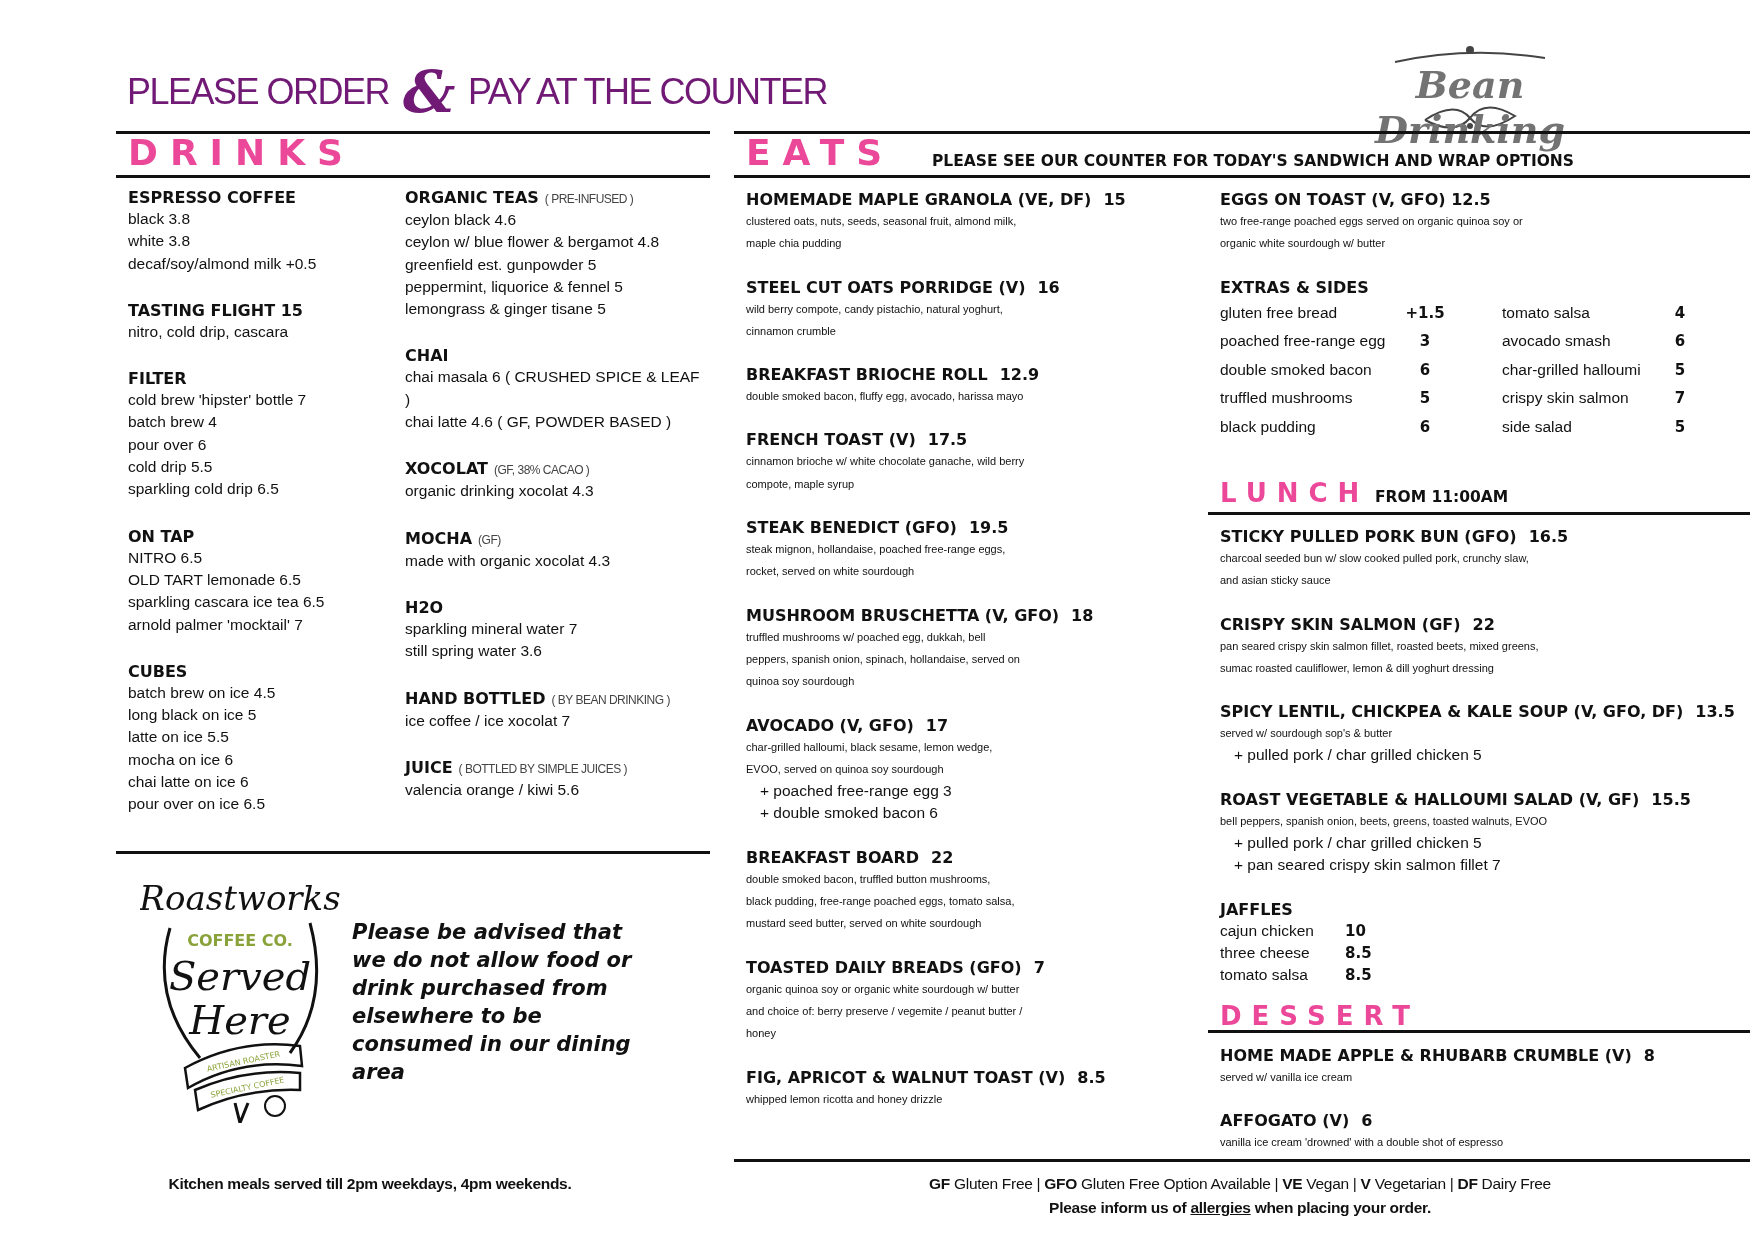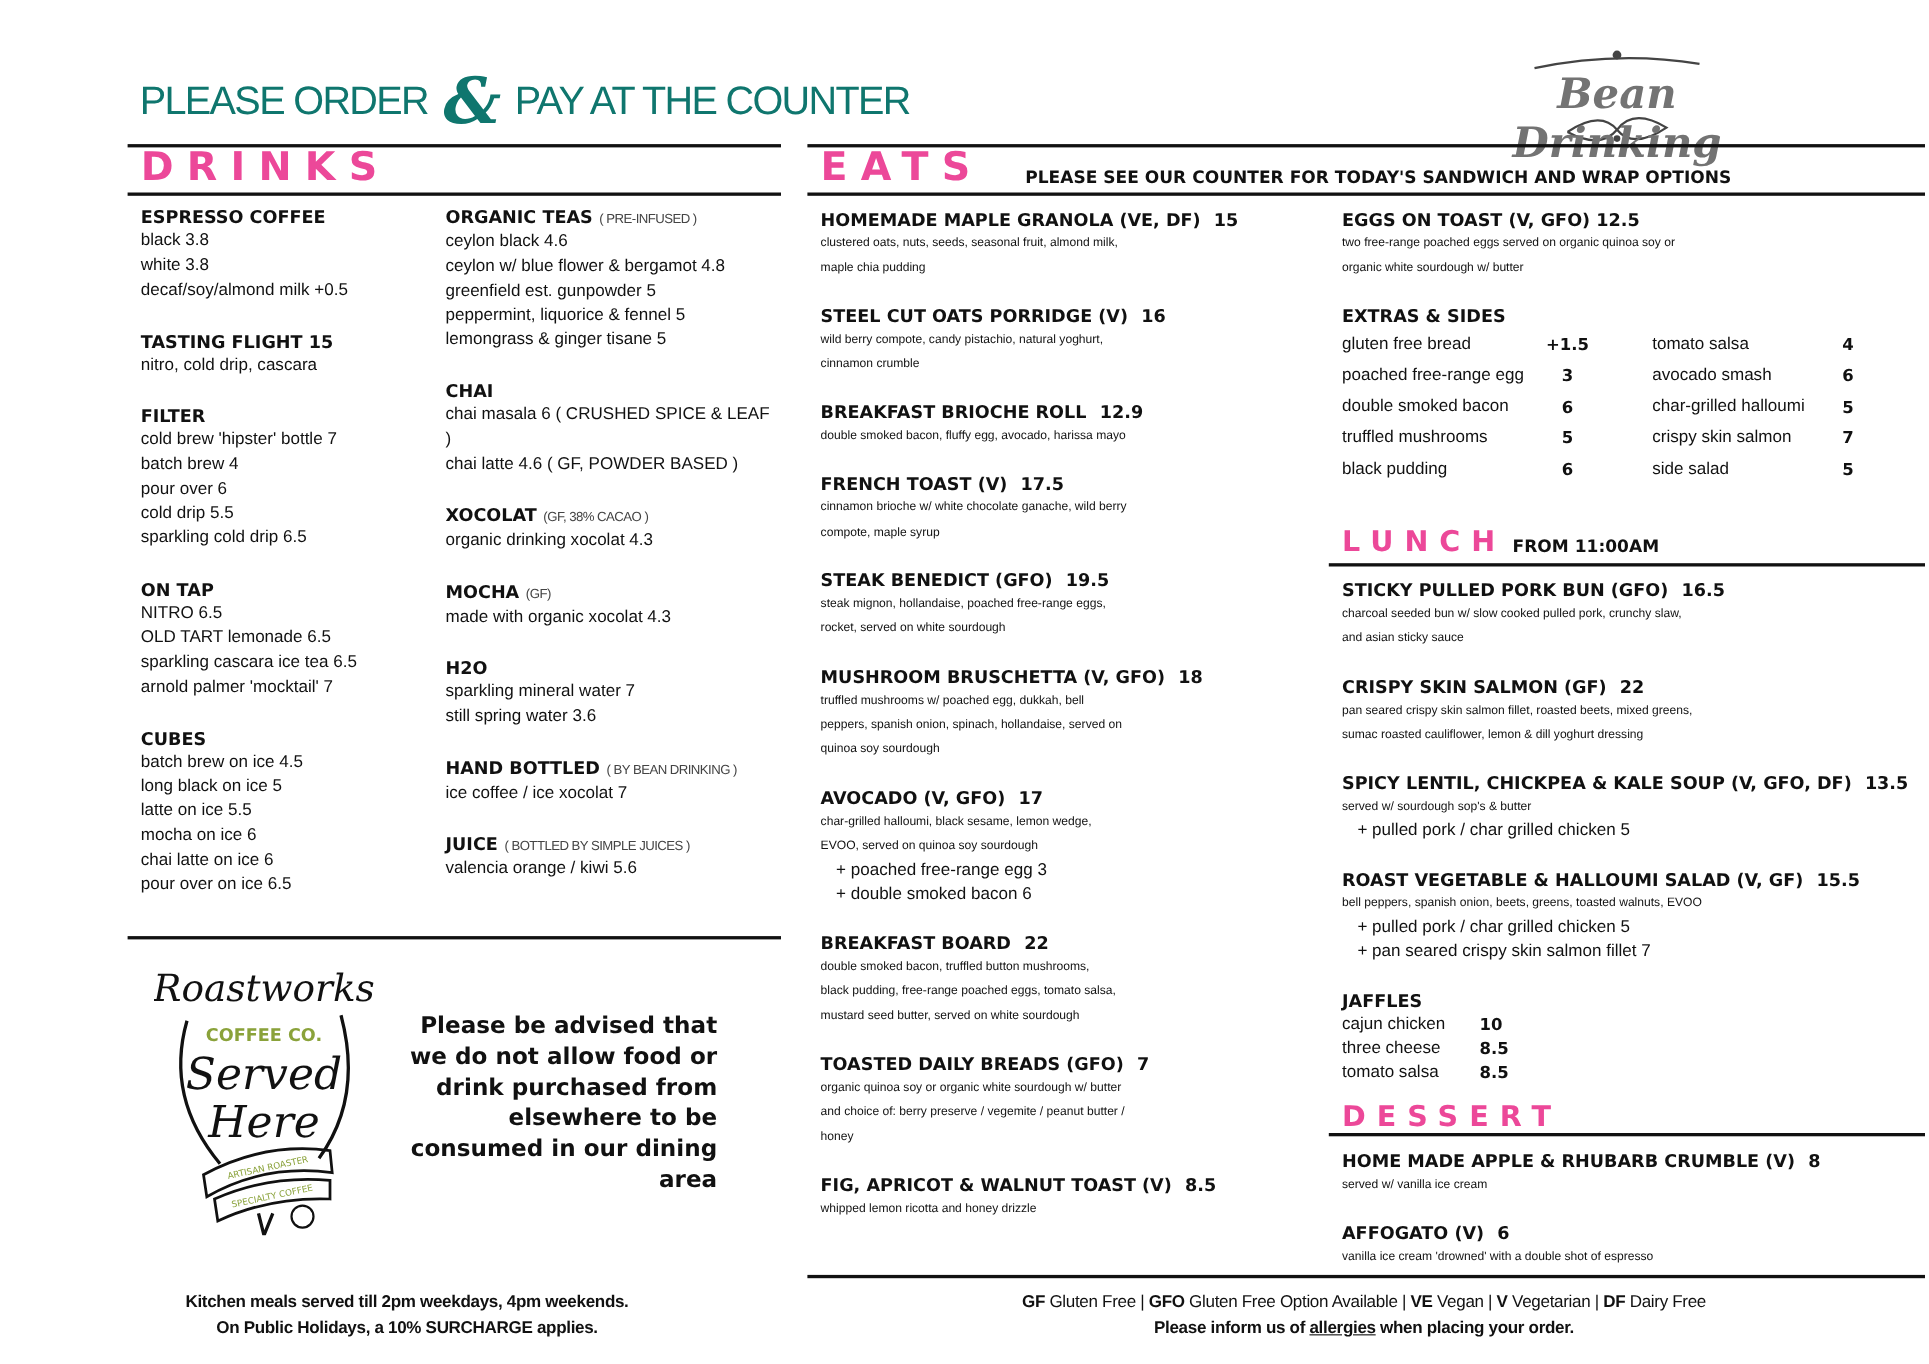--- a/index.html
+++ b/index.html
@@ -1,40 +1,40 @@
 <!DOCTYPE html>
 <html><head>
 <meta charset="utf-8">
 <style>
   * { box-sizing: border-box; margin: 0; padding: 0; }
   html, body { width: 1754px; height: 1240px; background: #fff; overflow: hidden; }
   body { position: relative; font-family: "Liberation Sans", sans-serif; color: #111; }
   .abs { position: absolute; }
-  .title { left: 127px; top: 58px; font-size: 36px; letter-spacing: -1.5px; font-family: "Liberation Sans", sans-serif; color: #0f766e; display: flex; align-items: center; }
+  .title { left: 127px; top: 58px; font-size: 36px; letter-spacing: -1.5px; font-family: "Liberation Sans", sans-serif; color: #701a75; display: flex; align-items: center; }
   .title .amp { font-family: "DejaVu Serif", serif; font-style: italic; font-size: 58px; margin: 0 14px; font-weight: bold; }
   .logo { left: 1335px; top: 40px; width: 270px; height: 95px; text-align: center; }
   .logo .name { font-family: "DejaVu Serif", serif; font-style: italic; font-weight: bold; font-size: 38px; color: #737373; position: absolute; top: 22px; left: 0; width: 100%; }
   .rule { position: absolute; background: #111; height: 3px; }
   .section-h { position: absolute; font-family: "DejaVu Sans", sans-serif; font-weight: bold; letter-spacing: 12px; font-size: 36px; color: #ec4899; }
   .section-sub { position: absolute; font-family: "DejaVu Sans", sans-serif; font-weight: bold; font-size: 15.5px; color: #111; }
   .col { position: absolute; }
   .grp { margin-bottom: 26px; }
   .gh { font-family: "DejaVu Sans", sans-serif; font-weight: bold; font-size: 16px; line-height: 20px; }
   .gh .note { font-family: "Liberation Sans", sans-serif; font-weight: normal; font-size: 12px; color: #444; letter-spacing: -0.5px; margin-left: 6px; }
   .li { font-size: 15.5px; line-height: 22.3px; }
   .item { margin-bottom: 22px; }
   .ih { font-family: "DejaVu Sans", sans-serif; font-weight: bold; font-size: 16px; line-height: 21px; }
   .ih .price { margin-left: 12px; }
   .id { font-size: 11px; line-height: 22.3px; }
   .addon { font-size: 15.5px; line-height: 22.3px; padding-left: 14px; }
   .sides { display: grid; grid-template-columns: 170px 60px 135px 60px 40px; row-gap: 6px; font-size: 15.5px; line-height: 22.5px; margin-top: 4px; }
   .sides .pr { font-weight: bold; text-align: center; font-family: "DejaVu Sans", sans-serif; font-size: 15px; }
   .jaffles { display: grid; grid-template-columns: 125px 40px; font-size: 15.5px; line-height: 22.3px; }
   .jaffles .pr { font-weight: bold; font-family: "DejaVu Sans", sans-serif; font-size: 15px; }
-  .advice { left: 352px; top: 918px; width: 300px; text-align: right; font-family: "DejaVu Sans", sans-serif; font-weight: bold; font-size: 21px; line-height: 28px; }
+  .advice { left: 352px; top: 918px; width: 300px; text-align: left; font-family: "DejaVu Sans", sans-serif; font-weight: bold; font-size: 21px; line-height: 28px; font-style: italic; }
   .roast { left: 140px; top: 868px; width: 200px; height: 255px; }
   .footer-l { left: 110px; top: 1172px; width: 520px; text-align: center; font-weight: bold; font-size: 15.5px; line-height: 24px; letter-spacing: -0.3px; }
   .footer-r { left: 735px; top: 1172px; width: 1010px; text-align: center; font-size: 15.5px; line-height: 24px; letter-spacing: -0.3px; }
   .footer-r b { font-weight: bold; }
   .footer-r .u { text-decoration: underline; }
 </style>
 </head>
 <body>
 
 <div class="abs title">
@@ -146,21 +146,20 @@
     <text x="108" y="222" text-anchor="middle" font-family="DejaVu Sans, sans-serif" font-size="8" fill="#8aa23a" transform="rotate(-12 108 222)">SPECIALTY COFFEE</text>
     <path d="M95 235 L100 255 L108 235" stroke="#111" stroke-width="3" fill="none"></path>
     <circle cx="135" cy="238" r="10" stroke="#111" stroke-width="2" fill="none"></circle>
   </svg>
 </div>
 
 <div class="abs advice">Please be advised that we do not allow food or drink purchased from elsewhere to be consumed in our dining area</div>
 
 <div class="abs footer-l">
   <div>Kitchen meals served till 2pm weekdays, 4pm weekends.</div>
-  <div>On Public Holidays, a 10% SURCHARGE applies.</div>
 </div>
 
 <div class="rule" style="left:734px; top:131px; width:1016px;"></div>
 <div class="section-h" style="left:746px; top:132px;">EATS</div>
 <div class="section-sub" style="left:932px; top:152px;">PLEASE SEE OUR COUNTER FOR TODAY'S SANDWICH AND WRAP OPTIONS</div>
 <div class="rule" style="left:734px; top:175px; width:1016px;"></div>
 
 <div class="col" id="eats-col1" style="left:746px; top:189px; width:430px;">
     <div class="item">
       <div class="ih"><span>HOMEMADE MAPLE GRANOLA (VE, DF)</span><span class="price">15</span></div>

